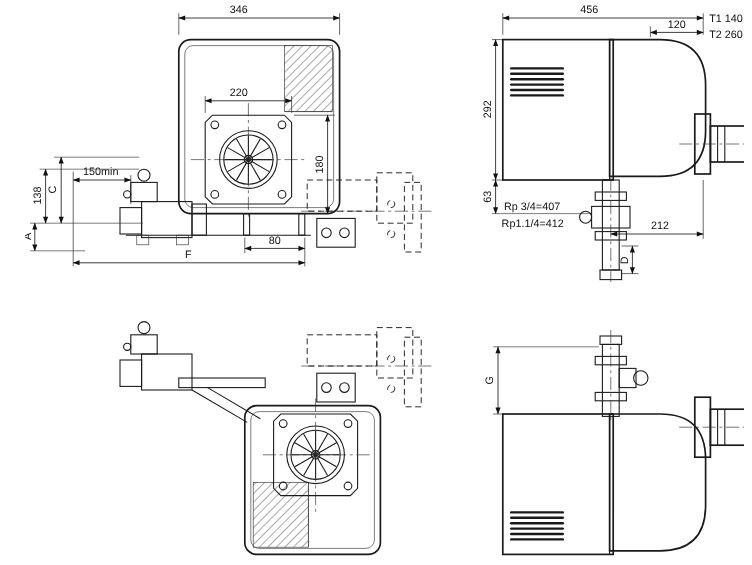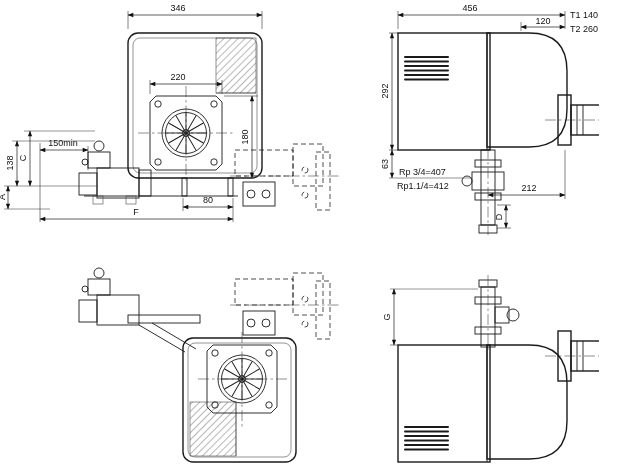--- a/index.html
+++ b/index.html
@@ -1,16 +1,16 @@
 <!DOCTYPE html>
 <html><head>
 <meta charset="utf-8">
 <style>
   html,body{margin:0;padding:0;background:#ffffff;}
-  .canvas{width:599px;height:471px;position:relative;background:#fff;overflow:hidden;}
+  .canvas{width:599px;height:471px;position:relative;background:#fff;overflow:hidden;padding-left:21px;}
   svg{display:block;}
   .ol{fill:none;stroke:#1a1a1a;stroke-width:1.4;}
   .ml{fill:none;stroke:#1a1a1a;stroke-width:0.9;}
   .tl{fill:none;stroke:#3a3a3a;stroke-width:0.55;}
   .dim{fill:none;stroke:#1a1a1a;stroke-width:0.7;}
   .ext{fill:none;stroke:#1a1a1a;stroke-width:0.55;}
   .dash{fill:none;stroke:#222;stroke-width:0.8;stroke-dasharray:5 3;}
   .cl{fill:none;stroke:#333;stroke-width:0.55;stroke-dasharray:11 3 2.5 3;}
   .lv{stroke:#1a1a1a;stroke-width:2;stroke-linecap:round;}
   text.d{font:9px "Liberation Sans",sans-serif;fill:#111;}

